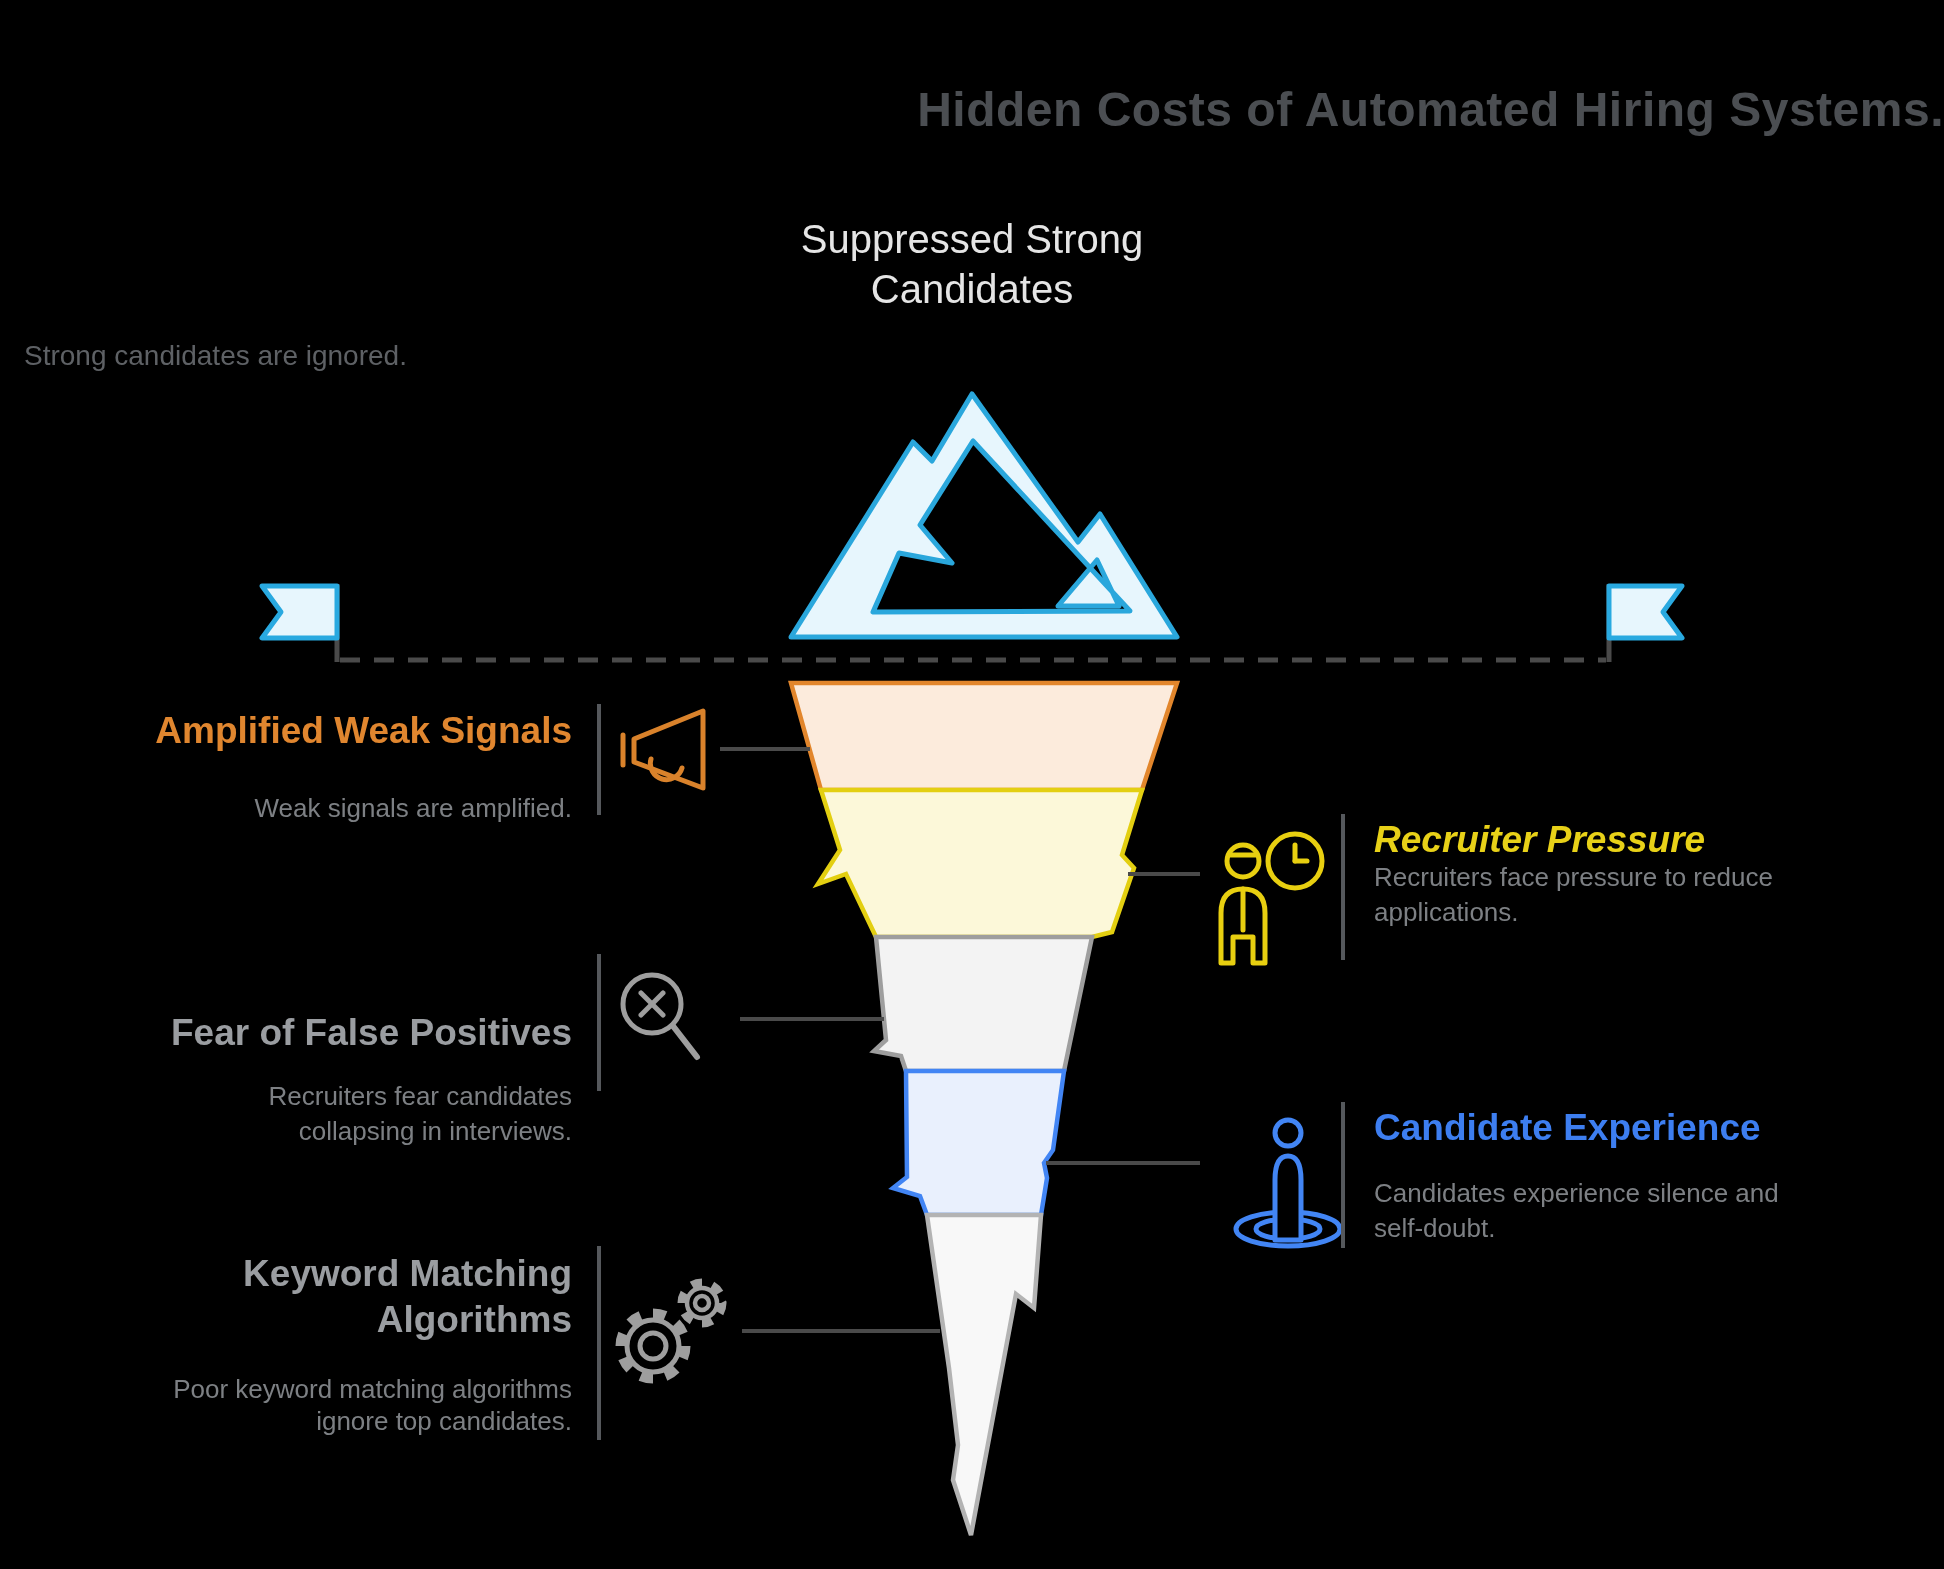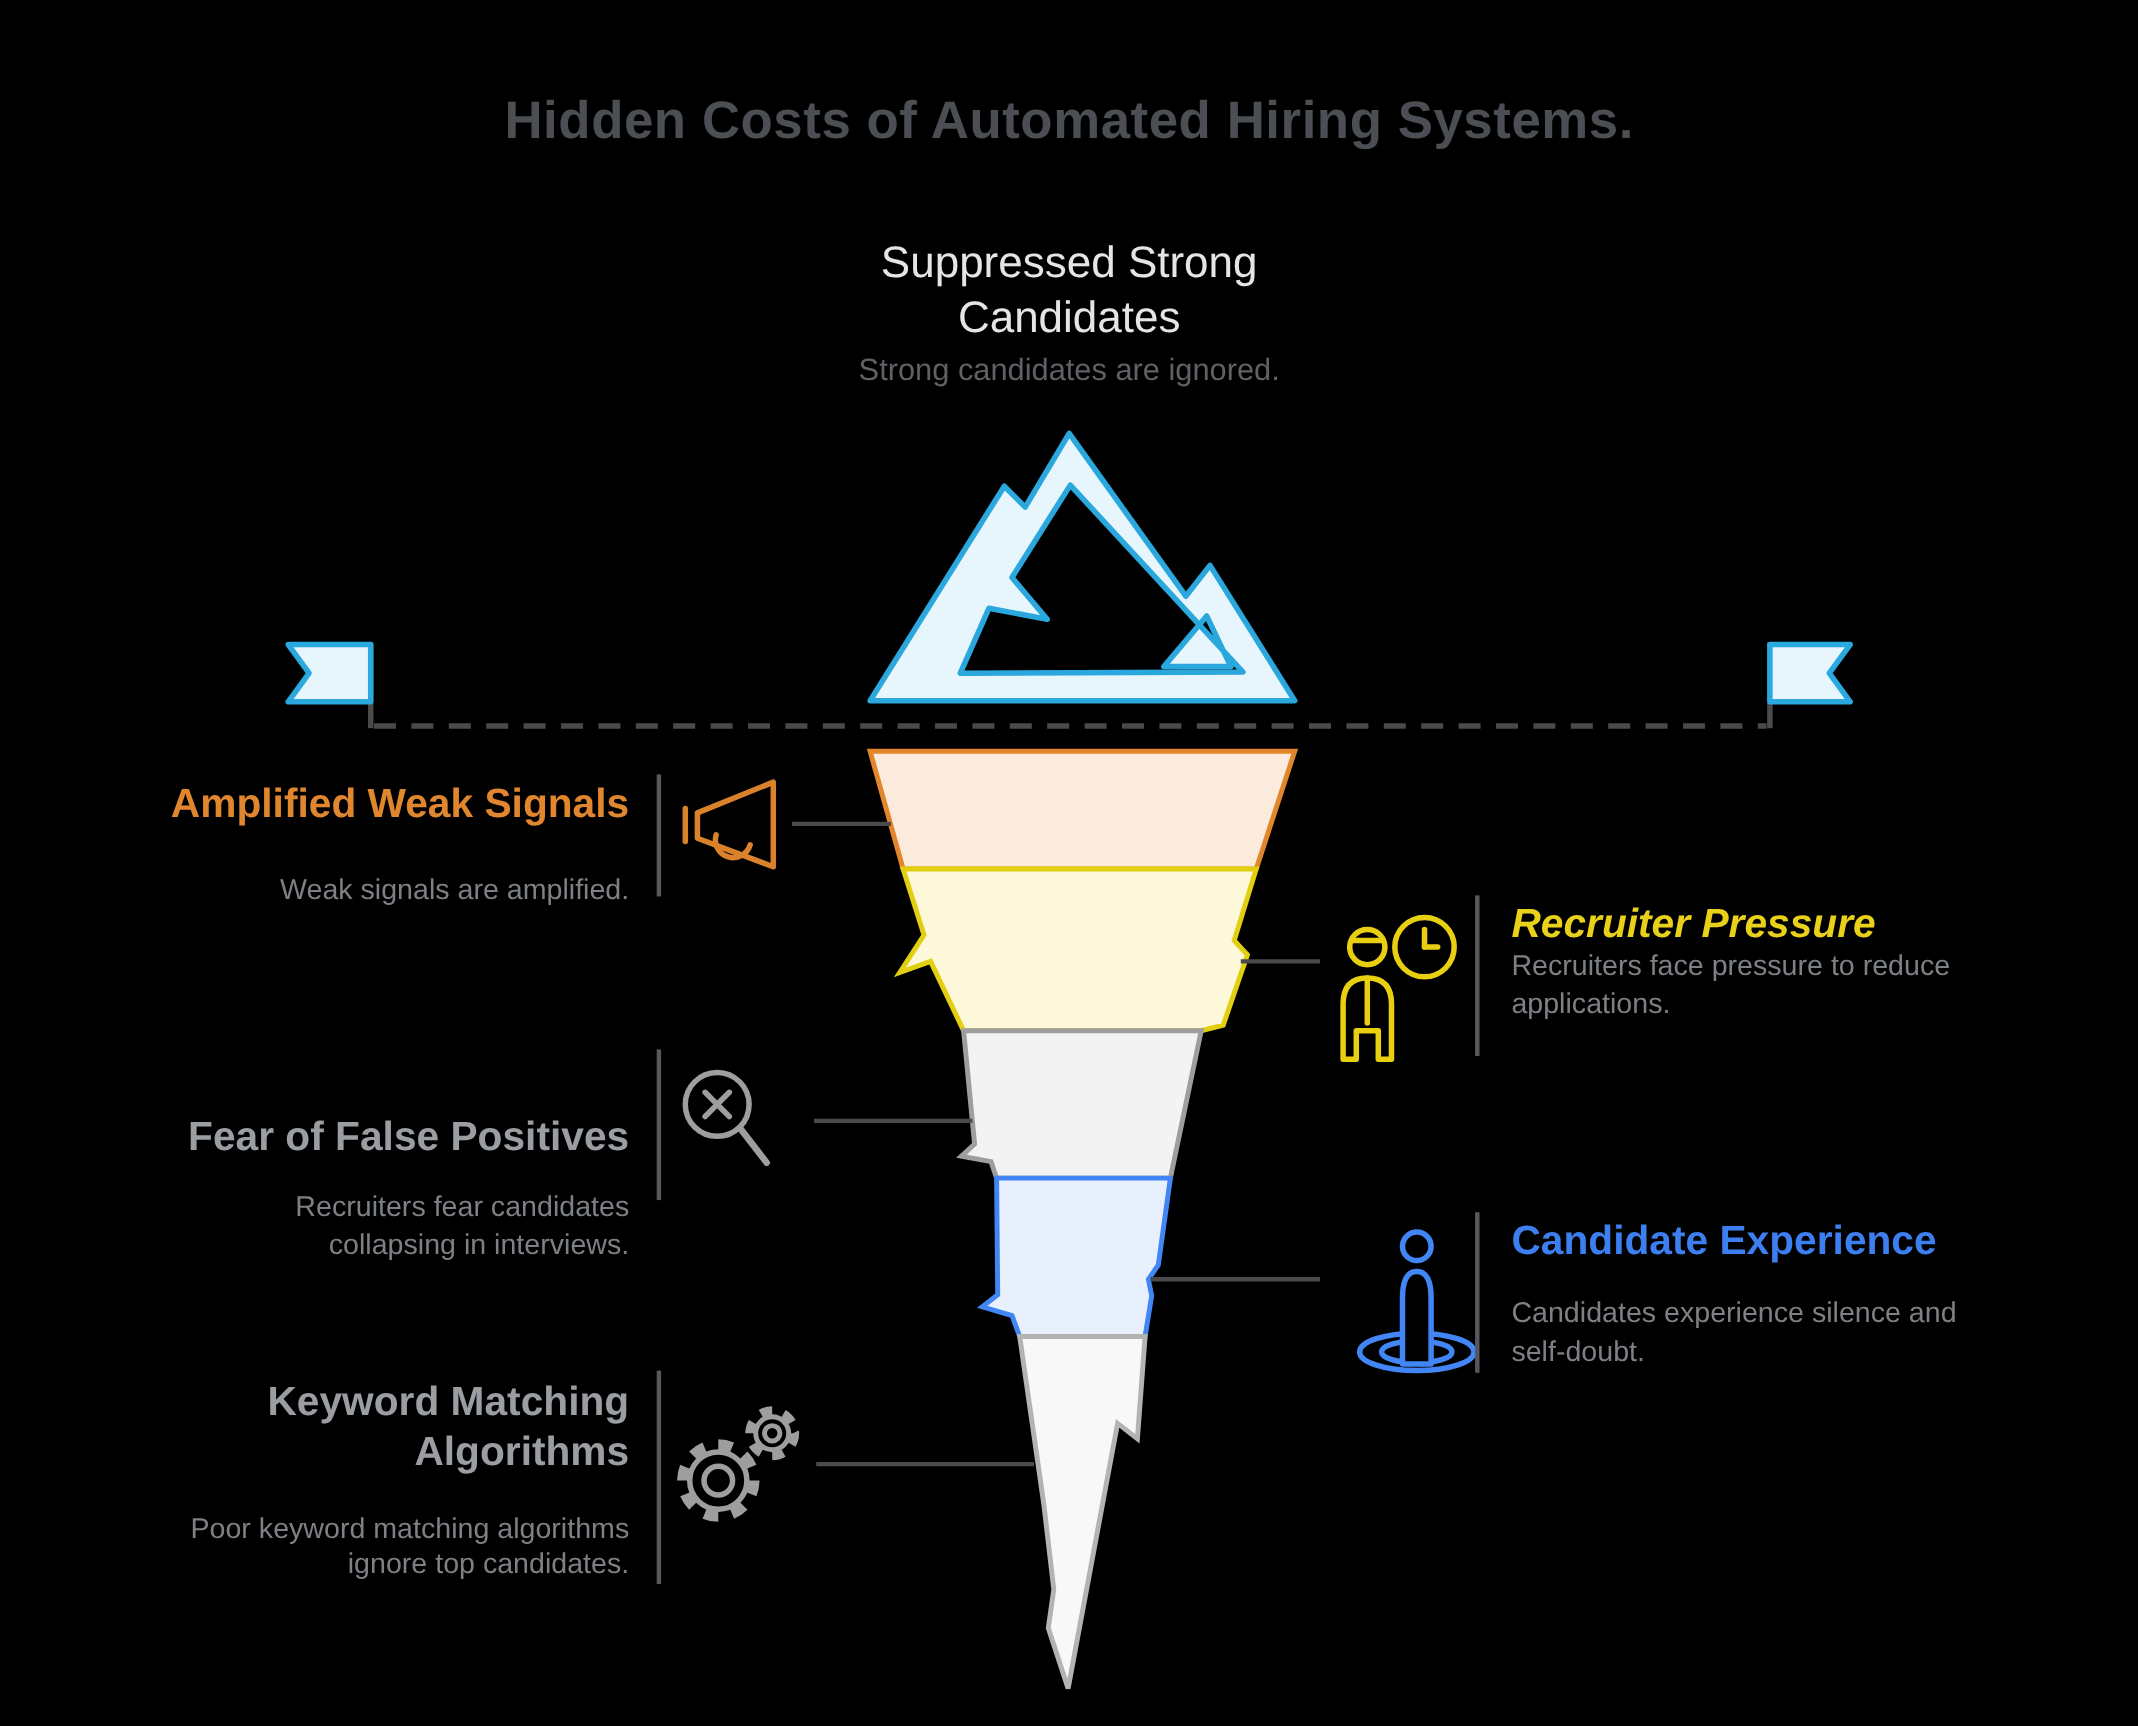--- a/index.html
+++ b/index.html
@@ -4,30 +4,30 @@
 <style>
   html,body { margin:0; padding:0; background:#000; }
   .stage {
     position:relative; width:1944px; height:1569px; background:#000;
     font-family:"Liberation Sans", sans-serif; overflow:hidden;
   }
   .abs { position:absolute; }
   .diagram-svg { left:0; top:0; }
 
   .main-title {
-    left:0; right:0; top:82px; text-align:center;
+    left:0; right:0; top:82px; text-align:right;
     font-size:48px; font-weight:bold; color:#4B4E52; letter-spacing:0.5px;
   }
   .iceberg-heading {
     left:0; right:0; top:214px; text-align:center;
     font-size:40px; color:#e5e5e5; line-height:50px; font-weight:normal;
   }
   .iceberg-subtitle {
-    left:0; right:0; top:320px; text-align:center;
-    font-size:28px; color:#5E6165;
+    left:0; right:0; top:340px; 
+    font-size:28px; color:#5E6165;padding-left:24px;
   }
 
   .block { position:absolute; }
   .block.left  { right:1372px; width:560px; text-align:right; }
   .block.right { left:1374px;  width:560px; text-align:left; }
   .block-title { font-size:37px; font-weight:bold; line-height:44px; }
   .block-sub   { font-size:26px; color:#7D8084; line-height:35px; }
 
   #block-1 { top:709px; }
   #block-1 .block-sub { margin-top:40px; line-height:30px; }

